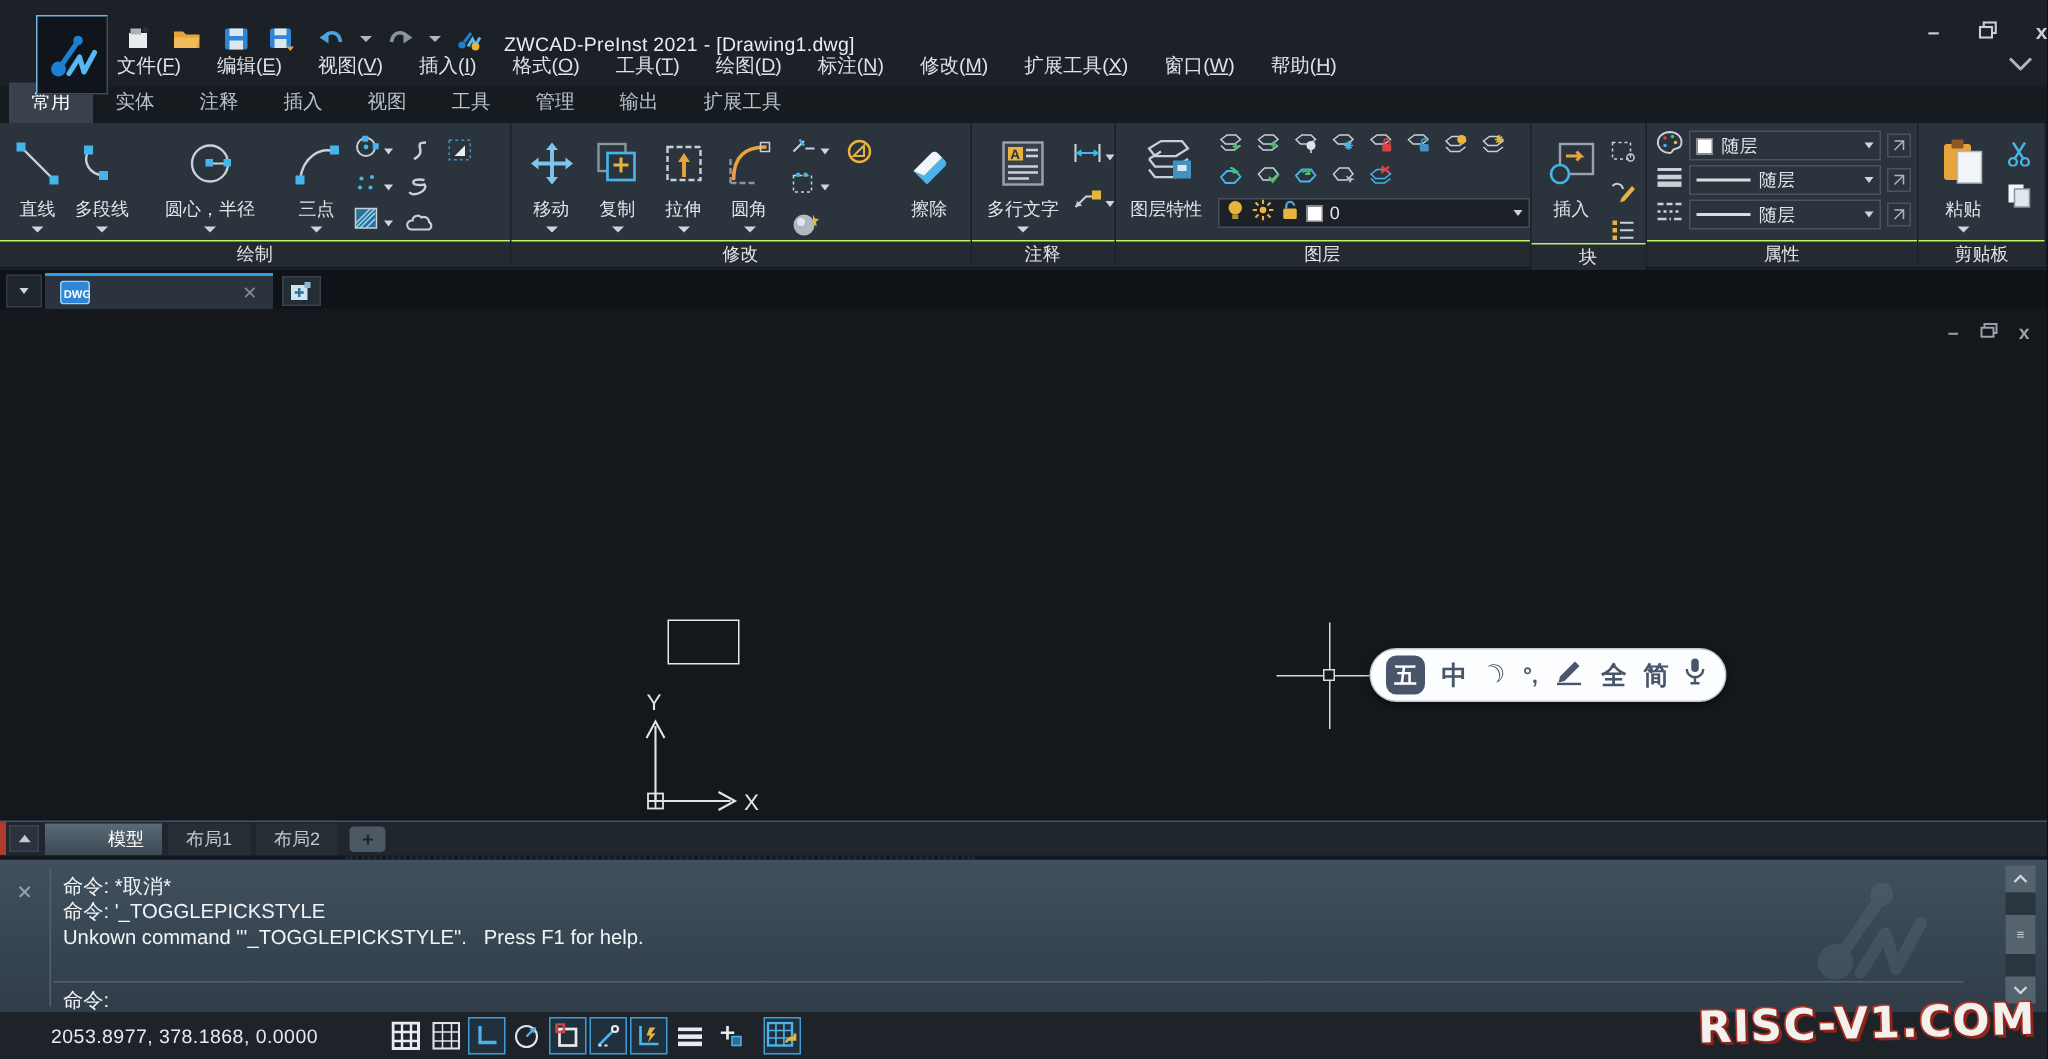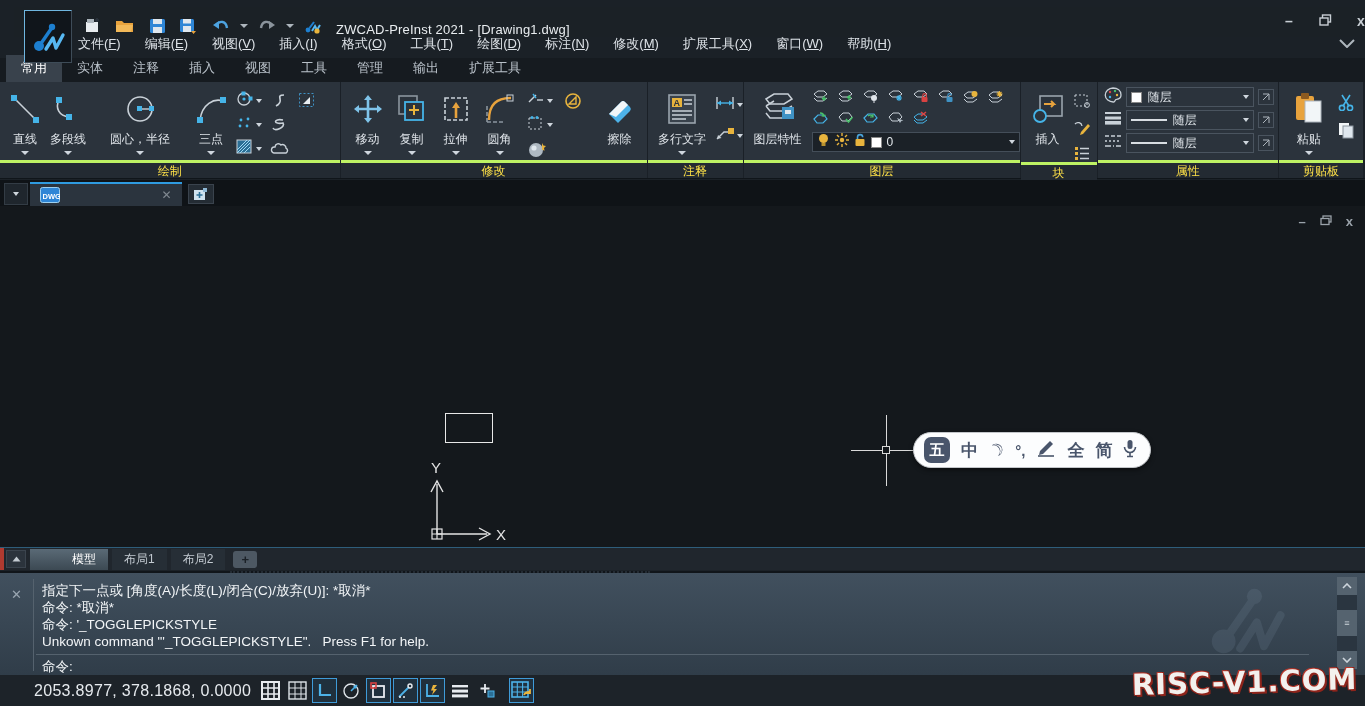--- a/index.html
+++ b/index.html
@@ -24,21 +24,21 @@
 
   
   .ribbontabs { position:absolute; left:0; top:58px; width:100%; height:24px; background:#161b20; display:flex; align-items:flex-end; padding-left:6px; }
   .rtab { padding:4px 15px 5px; font-size:13px; color:#b9c1c9; }
   .rtab.active { background:#39424c; color:#fff;font-family:Liberation Serif, serif; }
 
   
   .ribbon { position:absolute; left:0; top:82px; width:100%; height:97px; background:#2b333c; display:flex; border-bottom:1px solid #10151a; }
   .panel { position:relative; display:flex; flex-direction:column; border-right:1px solid #1a2027; }
   .panel-items { flex:1; display:flex; align-items:flex-start; padding-top:5px; }
-  .panel-label { height:18px; background:#232a32; border-top:3px solid #bef264; text-align:center; font-size:12px; color:#fde047; line-height:17px; }
+  .panel-label { height:18px; background:#232a32; border-top:1px solid #bef264; text-align:center; font-size:12px; color:#e5e5e5; line-height:17px; }
   .rbtn { display:flex; flex-direction:column; align-items:center; padding-top:3px; }
   .rbtn .ric { height:38px; display:flex; align-items:center; justify-content:center; }
   .rbtn .rlb { font-size:12px; color:#dfe4e9; margin-top:3px; white-space:nowrap; }
   .dcaret { width:0; height:0; border-left:4px solid transparent; border-right:4px solid transparent; border-top:4px solid #cfd6dd; margin-top:3px; }
   .scol { display:flex; flex-direction:column; justify-content:flex-start; gap:5px; padding-top:4px; }
   .srow { display:flex; align-items:center; gap:2px; height:19px; }
   .scaret { width:0; height:0; border-left:3.5px solid transparent; border-right:3.5px solid transparent; border-top:4px solid #cfd6dd; }
   .layer-grid { display:flex; flex-direction:column; gap:3px; padding-top:2px; }
   .lrow { display:flex; gap:8px; }
   .layer-dd { display:flex; align-items:center; gap:5px; height:20px; background:#1b2127; border:1px solid #444e59; margin-top:4px; padding:0 4px; width:208px; }
@@ -89,21 +89,21 @@
   .cmd-prompt { position:absolute; left:42px; top:85px; font-size:13.5px; color:#f2f5f7; }
   .cmd-ghost { position:absolute; right:72px; top:2px; opacity:.18; }
   .cmd-scroll { position:absolute; right:8px; top:4px; width:20px; height:92px; display:flex; flex-direction:column; align-items:center; }
   .sc-btn { width:20px; height:18px; background:#55636f; display:flex; align-items:center; justify-content:center; }
   .sc-track { flex:1; width:20px; background:#2a3540; display:flex; align-items:center; justify-content:center; }
   .sc-thumb { width:20px; height:26px; background:#55636f; display:flex; align-items:center; justify-content:center; color:#cdd5dc; font-size:9px; letter-spacing:0; line-height:3px; }
   .drag-dots { position:absolute; left:230px; top:-2px; width:420px; border-top:2px dotted #232b33; }
 
   
   .statusbar { position:absolute; left:0; top:675px; width:100%; height:31px; background:#1d2329; display:flex; align-items:center; }
-  .coords { margin-left:34px; font-size:16px; color:#e6eaee; letter-spacing:.3px; }
+  .coords { margin-left:34px; font-size:13px; color:#e6eaee; letter-spacing:.3px; }
   .sb-icons { position:absolute; left:258px; top:3px; display:flex; gap:2px; align-items:center; }
   .sbtn2 { width:25px; height:25px; display:flex; align-items:center; justify-content:center; border:1px solid transparent; }
   .sbtn2.on { border-color:#3f9bd8; background:#20303d; }
   .watermark { position:absolute; right:8px; top:665px; font-size:29px; font-weight:bold; color:#f3f1ee; letter-spacing:1px; text-shadow:2px 2px 0 #8e241b, -1px -1px 0 #b8382c, 1px -1px 0 #8e241b, -1px 1px 0 #8e241b; transform:rotate(-1.5deg); z-index:50; font-family:"DejaVu Sans",sans-serif; }
 </style>
 </head>
 <body>
 
 <div id="app">
 
@@ -792,21 +792,20 @@
     <svg class="cmd-ghost" width="96" height="90" viewBox="0 0 36 38">
       <circle cx="9" cy="28" r="5" fill="#7b8fa2"></circle>
       <line x1="12" y1="24" x2="21" y2="11" stroke="#7b8fa2" stroke-width="3.4" stroke-linecap="round"></line>
       <circle cx="22" cy="9" r="3.2" fill="#7b8fa2"></circle>
       <path d="M16 31 L23 20 L26 30 L33 17" fill="none" stroke="#7b8fa2" stroke-width="3.4" stroke-linecap="round" stroke-linejoin="round"></path>
     </svg>
     <div class="cmd-close">
         <span class="x">✕</span>
       </div>
     <div class="cmd-lines">
-      <div class="cmd-line">指定下一点或 [角度(A)/长度(L)/闭合(C)/放弃(U)]: *取消*</div>
       <div class="cmd-line">命令: *取消*</div>
       <div class="cmd-line">命令: '_TOGGLEPICKSTYLE</div>
       <div class="cmd-line">Unkown command "'_TOGGLEPICKSTYLE".   Press F1 for help.</div>
     </div>
     <div class="cmd-sep"></div>
     <div class="cmd-prompt">命令:</div>
     <div class="cmd-scroll">
       <span class="sc-btn">
           <svg width="10" height="6" viewBox="0 0 10 6">
             <path d="M1 5 L5 1 L9 5" fill="none" stroke="#cdd5dc" stroke-width="1.6"></path>

